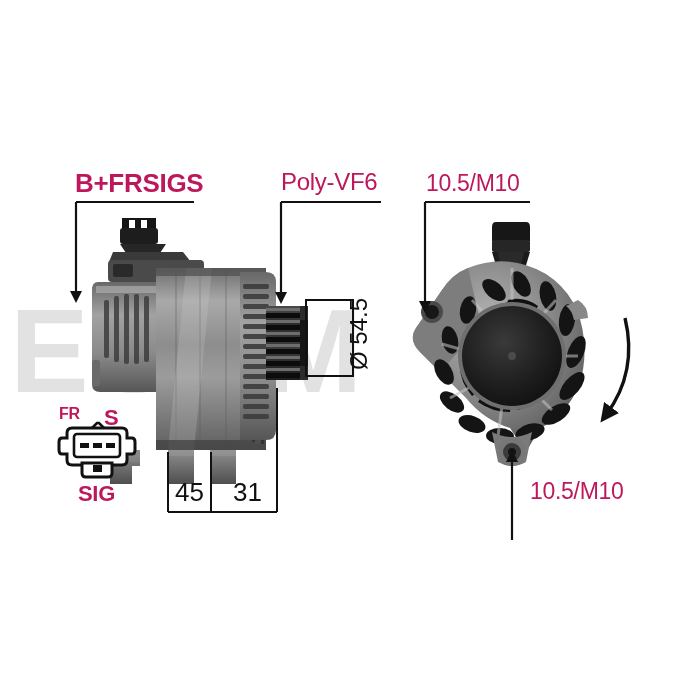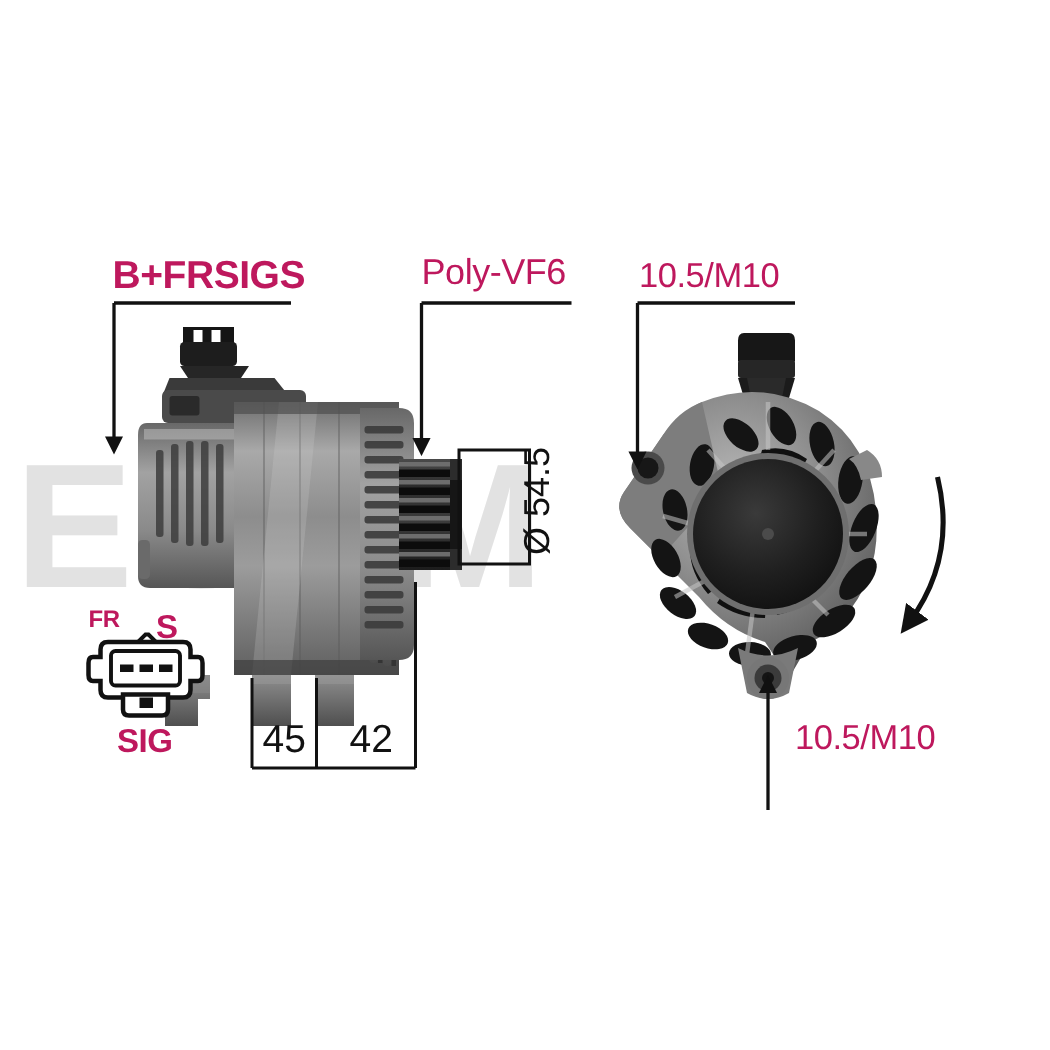--- a/index.html
+++ b/index.html
@@ -358,21 +358,21 @@
   <div class="lbl-plain" style="left:281px; top:168px; font-size:24px;">Poly-VF6</div>
 
   <div class="lbl-plain" style="left:426px; top:170px; font-size:23px;">10.5/M10</div>
 
   <div class="lbl-plain" style="left:530px; top:478px; font-size:23px;">10.5/M10</div>
 
   <div class="dimtxt rot" style="left:345px; top:370px; font-size:24px; transform: rotate(-90deg);">Ø 54.5</div>
 
   <div class="dimtxt" style="left:175px; top:477px; font-size:26px;text-align:right;">45</div>
 
-  <div class="dimtxt" style="left:233px; top:477px; font-size:26px;">42</div>
+  <div class="dimtxt" style="left:233px; top:477px; font-size:26px;">31</div>
 
   <div class="lbl" style="left:59px; top:405px; font-size:16px;">FR</div>
 
   <div class="lbl" style="left:104px; top:405px; font-size:22px;">S</div>
 
   <div class="lbl" style="left:78px; top:481px; font-size:22px;">SIG</div>
 
 </div>
 
 </body></html>

